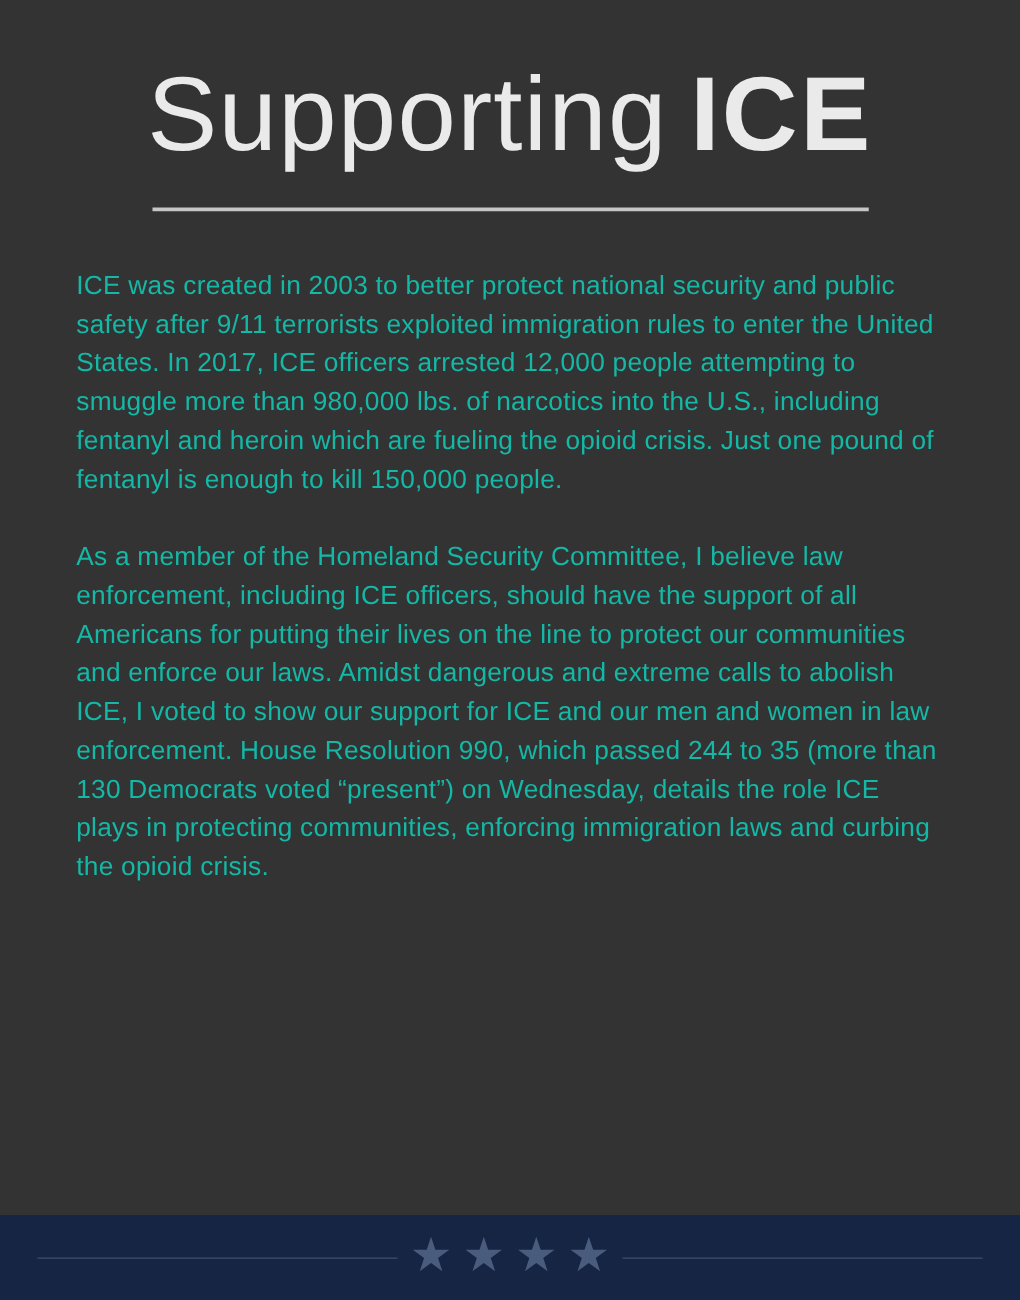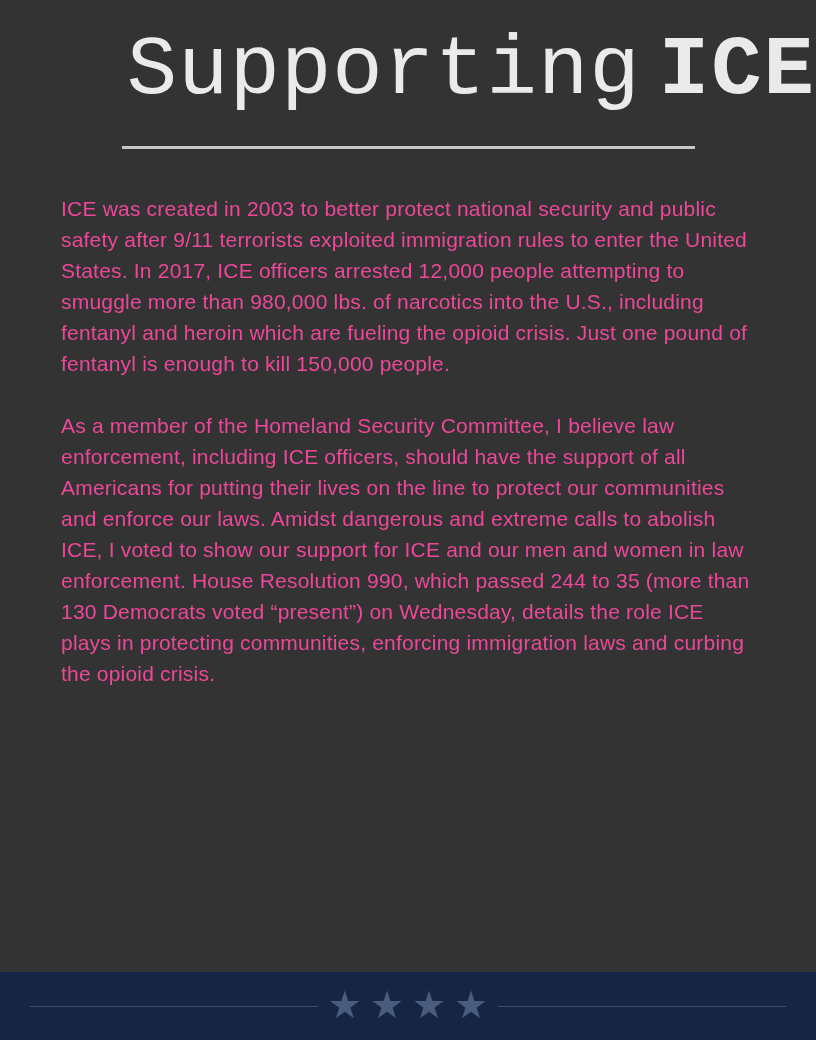--- a/index.html
+++ b/index.html
@@ -10,23 +10,22 @@
   .page {
     position: relative;
     width: 816px;
     height: 1040px;
     background: #333333;
     overflow: hidden;
     font-family: "Liberation Sans", sans-serif;
     margin: 0 auto;
   }
   .header {
-    padding-top: 24px;
-    text-align: right;
-    font-family: Liberation Mono, monospace;
+    padding-top: 44px;
+    text-align: center;
   }
   .title {
     margin: 0;
     font-size: 84px;
     line-height: 1.12;
     font-weight: 300;
     color: #eaeaea;
     letter-spacing: 1px;
     white-space: nowrap;
   }
@@ -40,21 +39,21 @@
   }
   .divider {
     width: 573px;
     height: 3px;
     background: #c6c6c6;
     margin: 28px auto 0 auto;
   }
   .content {
     width: 694px;
     margin: 44px auto 0 auto;
-    color: #ec4899;
+    color: #14b8a6;
     font-size: 21px;
     line-height: 31px;
     font-weight: 300;
     letter-spacing: 0.2px;
   }
   .content p {
     margin: 0 0 31px 0;
   }
   .footer {
     position: absolute;

